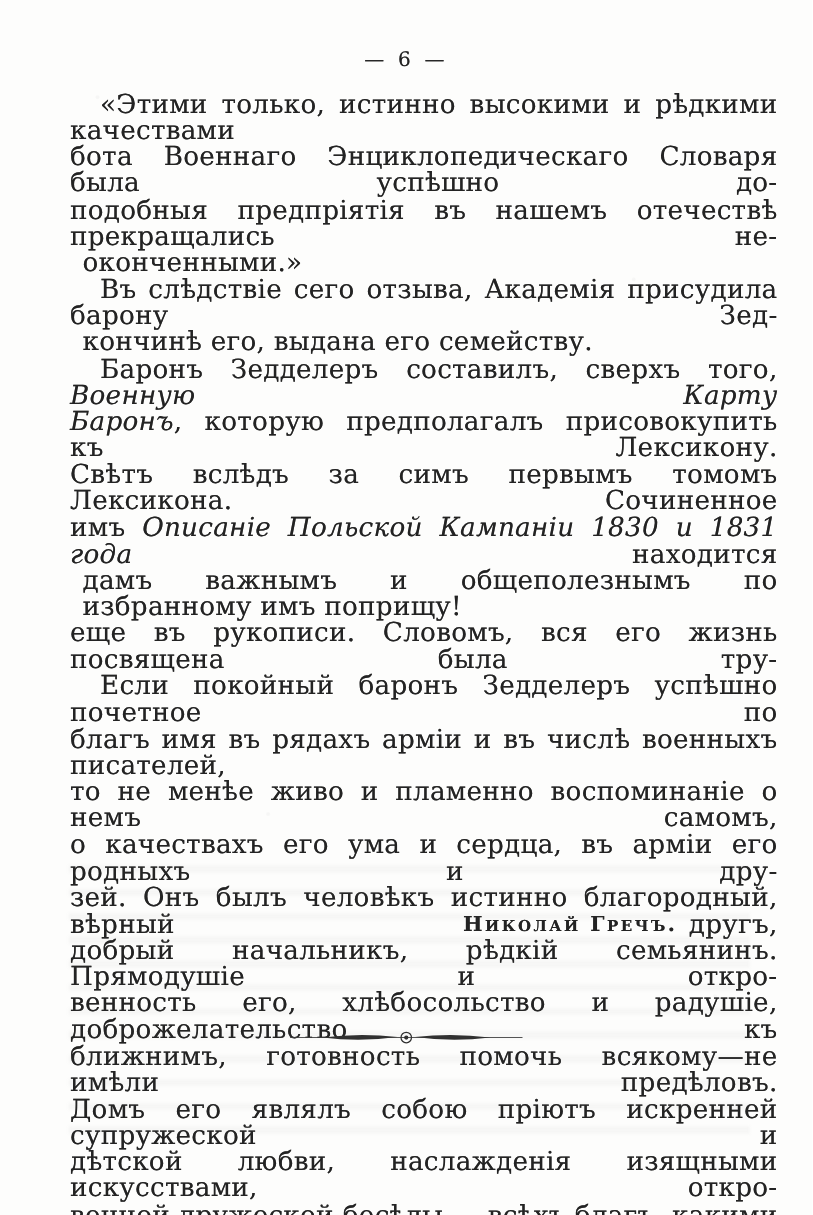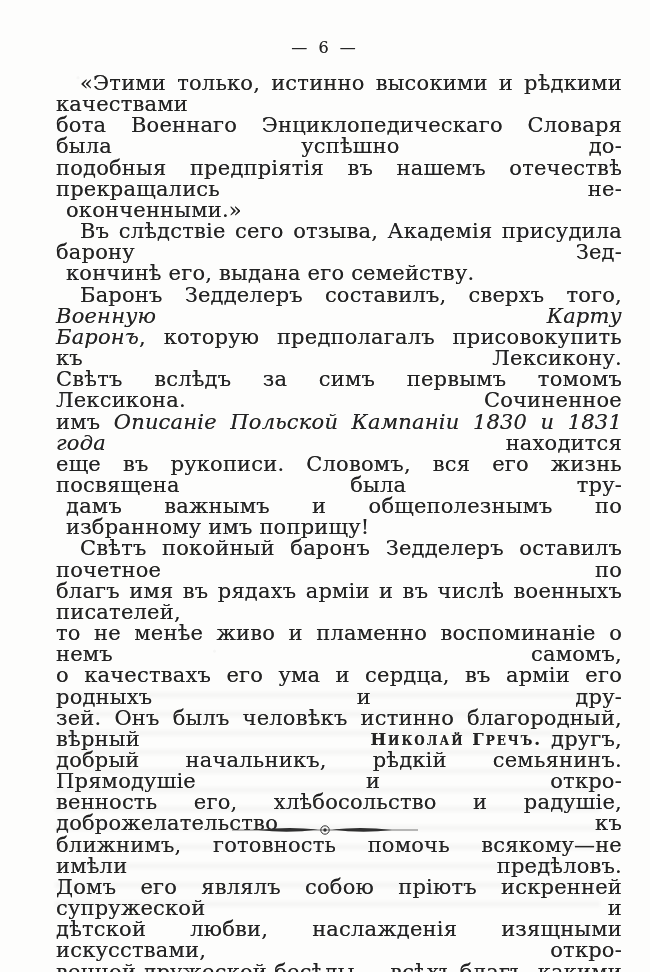--- a/index.html
+++ b/index.html
@@ -82,23 +82,23 @@
       <div class="line para-first"><span class="seg">«Этими только, истинно высокими и рѣдкими качествами</span></div>
       <div class="line"><span class="seg">бота Военнаго Энциклопедическаго Словаря была успѣшно до-</span></div>
       <div class="line"><span class="seg">подобныя предпріятія въ нашемъ отечествѣ прекращались не-</span></div>
       <div class="line para-last"><span class="seg">оконченными.»</span></div>
       <div class="line para-first"><span class="seg">Въ слѣдствіе сего отзыва, Академія присудила барону Зед-</span></div>
       <div class="line para-last"><span class="seg">кончинѣ его, выдана его семейству.</span></div>
       <div class="line para-first"><span class="seg">Баронъ Зедделеръ составилъ, сверхъ того, </span><span class="seg it">Военную Карту</span></div>
       <div class="line"><span class="seg it">Баронъ</span><span class="seg">, которую предполагалъ присовокупить къ Лексикону.</span></div>
       <div class="line"><span class="seg">Свѣтъ вслѣдъ за симъ первымъ томомъ Лексикона. Сочиненное</span></div>
       <div class="line"><span class="seg">имъ </span><span class="seg it">Описаніе Польской Кампаніи 1830 и 1831 года</span><span class="seg"> находится</span></div>
+      <div class="line para-last"><span class="seg">дамъ важнымъ и общеполезнымъ по избранному имъ поприщу!</span></div>
       <div class="line"><span class="seg">еще въ рукописи. Словомъ, вся его жизнь посвящена была тру-</span></div>
-      <div class="line para-last"><span class="seg">дамъ важнымъ и общеполезнымъ по избранному имъ поприщу!</span></div>
-      <div class="line para-first"><span class="seg">Свѣтъ покойный баронъ Зедделеръ оставилъ почетное по</span></div>
+      <div class="line para-first"><span class="seg">Если покойный баронъ Зедделеръ успѣшно почетное по</span></div>
       <div class="line"><span class="seg">благъ имя въ рядахъ арміи и въ числѣ военныхъ писателей,</span></div>
       <div class="line"><span class="seg">то не менѣе живо и пламенно воспоминаніе о немъ самомъ,</span></div>
       <div class="line"><span class="seg">о качествахъ его ума и сердца, въ арміи его родныхъ и дру-</span></div>
       <div class="line"><span class="seg">зей. Онъ былъ человѣкъ истинно благородный, вѣрный другъ,</span></div>
       <div class="line"><span class="seg">добрый начальникъ, рѣдкій семьянинъ. Прямодушіе и откро-</span></div>
       <div class="line"><span class="seg">венность его, хлѣбосольство и радушіе, доброжелательство къ</span></div>
       <div class="line"><span class="seg">ближнимъ, готовность помочь всякому—не имѣли предѣловъ.</span></div>
       <div class="line"><span class="seg">Домъ его являлъ собою пріютъ искренней супружеской и</span></div>
       <div class="line"><span class="seg">дѣтской любви, наслажденія изящными искусствами, откро-</span></div>
       <div class="line"><span class="seg">венной дружеской бесѣды — всѣхъ благъ, какими наслаж-</span></div>

